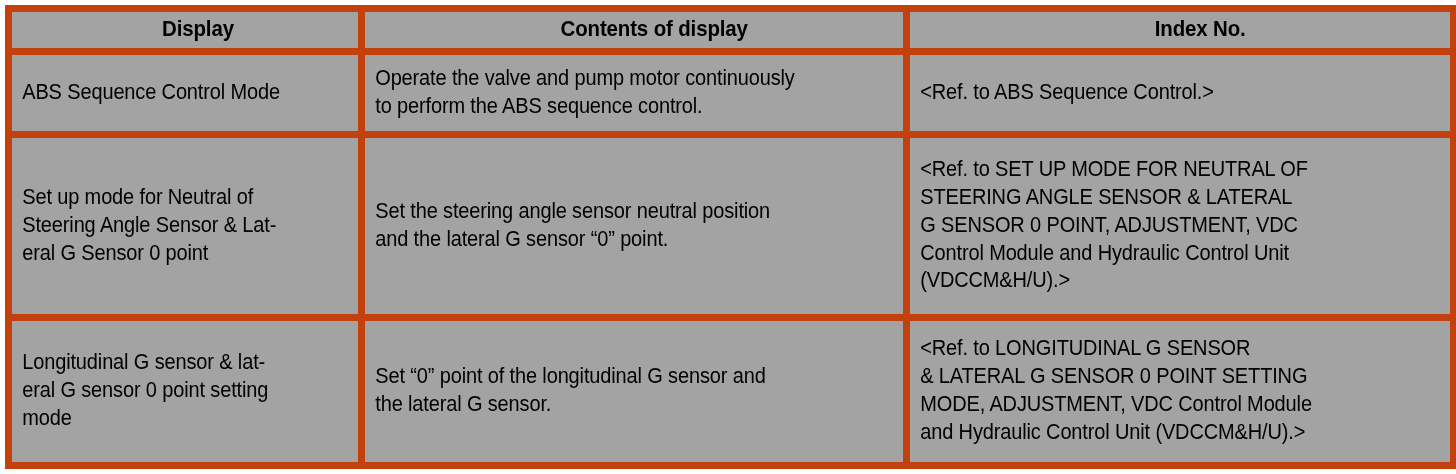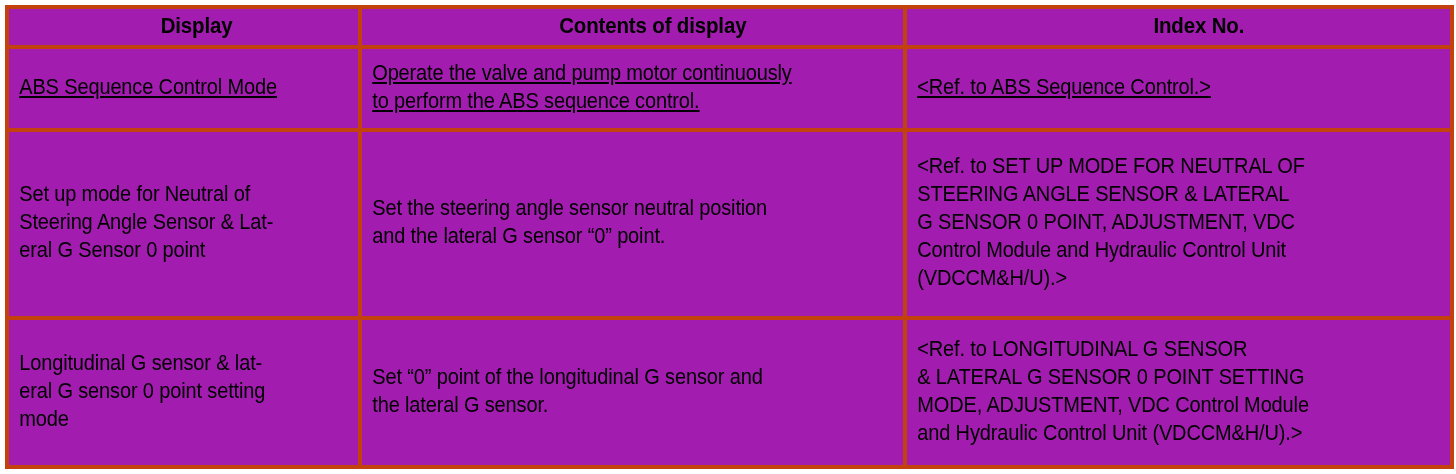--- a/index.html
+++ b/index.html
@@ -29,24 +29,24 @@
     width: 1445px;
     height: 464px;
     border-collapse: collapse;
     table-layout: fixed;
     background: #ffffff;
     border: 4px solid #000000;
   }
 
   table.spec-table td,
   table.spec-table th {
-    border: 4px solid #c2410c;
+    border: 7px solid #c2410c;
     padding: 0;
     vertical-align: middle;
-    background: #a21caf;
+    background: #a3a3a3;
   }
 
   
   col.c-display  { width: 353px; }
   col.c-contents { width: 545px; }
   col.c-index    { width: 547px; }
 
   .cell-inner {
     padding: 4px 11px 5px 11px;
     font-size: 21.5px;
@@ -62,21 +62,21 @@
   .header-row th {
     height: 36px;
   }
   .header-row .cell-inner {
     text-align: center;
     transform-origin: center center;
     font-size: 22px;
     padding: 2px 8px 3px 8px;
   }
 
-  .row-h1 { height: 69px; text-decoration: underline; }
+  .row-h1 { height: 69px; }
   .row-h2 { height: 66px; }
   .row-h3 { height: 157px; }
   .row-h4 { height: 111px; margin-top: 28px; }
 
   .align-left   { text-align: left; }
   .align-center { text-align: center; }
 </style>
 </head>
 <body>
 

